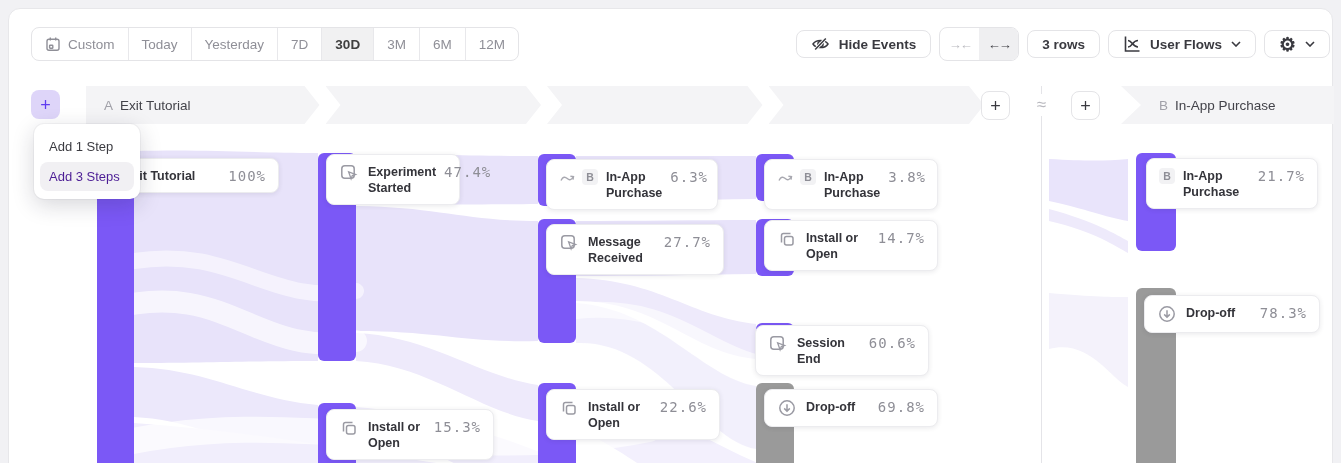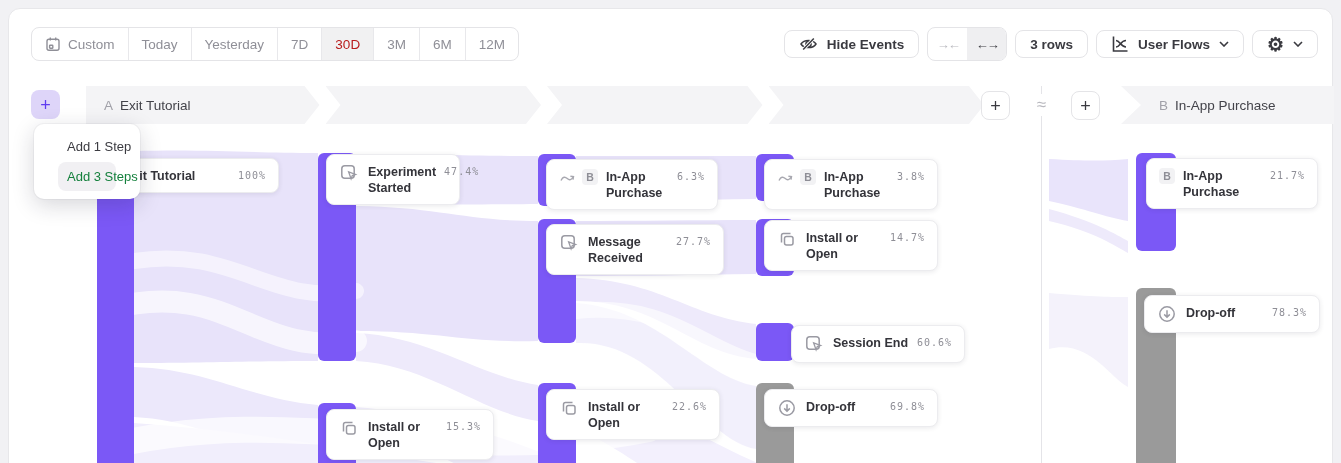--- a/index.html
+++ b/index.html
@@ -2,28 +2,28 @@
 <html><head>
 <meta charset="utf-8">
 <style>
   * { box-sizing: border-box; margin: 0; padding: 0; }
   html,body { width:1341px; height:463px; overflow:hidden; background:#f1f1f4;
     font-family:"Liberation Sans", sans-serif; }
   .page { position:absolute; left:8px; top:8px; width:1325px; height:470px;
     background:#fff; border:1px solid #e7e7ea; border-radius:12px; }
 
   
-  .toolbar { position:absolute; left:22px; right:14px; top:18px; display:flex;
+  .toolbar { position:absolute; left:22px; right:2px; top:18px; display:flex;
     justify-content:space-between; align-items:center; }
   .date-group { display:flex; border:1px solid #e4e4e7; border-radius:8px;
     overflow:hidden; height:34px; background:#fff; }
   .date-item { display:flex; align-items:center; gap:7px; padding:0 13px;
     font-size:13.5px; color:#8f8f97; border-right:1px solid #e8e8eb; cursor:pointer; white-space:nowrap; }
   .date-item:last-child { border-right:none; }
-  .date-item.active { background:#f1f1f2; color:#b91c1c; font-weight:400; }
+  .date-item.active { background:#f1f1f2; color:#404040; font-weight:700; }
   .tb-right { display:flex; gap:8px; align-items:center; }
   .tbtn { display:flex; align-items:center; gap:9px; height:28px; padding:0 14px;
     border:1px solid #e4e4e7; border-radius:8px; background:#fff; font-size:13.5px;
     font-weight:600; color:#3a3a40; cursor:pointer; white-space:nowrap; }
   .seg-group { display:flex; height:34px; border:1px solid #e4e4e7; border-radius:8px; overflow:hidden; }
   .seg { width:39px; display:flex; align-items:center; justify-content:center;
     font-size:13px; letter-spacing:-2px; cursor:pointer; }
   .seg.inactive { color:#b9b9bf; }
   .seg.active { background:#efeff1; color:#3a3a40; }
   .gear-glyph { font-size:19px; line-height:1; color:#3a3a40; }
@@ -58,30 +58,30 @@
 
   .node-card { position:absolute; display:flex; align-items:flex-start;
     background:#fff; border:1px solid #ececef; border-radius:8px;
     box-shadow:0 1px 5px rgba(40,40,60,.10); padding:9px 12px 8px 12px; cursor:pointer; }
   .node-icon { width:20px; height:20px; margin-right:9px; flex:none; margin-top:-1px; }
   .node-icon.small { width:17px; margin-right:6px; margin-top:1px; }
   .badge-b { width:16px; height:16px; flex:none; background:#f2f2f4; border-radius:4px;
     color:#8e8e96; font-size:10.5px; font-weight:700; display:flex; align-items:center;
     justify-content:center; margin-right:8px; margin-top:0; }
   .node-name { flex:1; font-size:12.5px; font-weight:700; color:#34343a; line-height:16px; }
-  .node-pct { margin-left:8px; font-family:"DejaVu Sans Mono", monospace; font-size:10px;
+  .node-pct { margin-left:8px; font-family:"DejaVu Sans Mono", monospace; font-size:14px;
     color:#8e8e96; letter-spacing:1px; line-height:16px; white-space:nowrap;text-align:right; }
 
   
   .add-menu { position:absolute; left:25px; top:115px; width:106px; background:#fff;
     border-radius:10px; box-shadow:0 6px 22px rgba(30,30,50,.18), 0 0 0 1px rgba(30,30,50,.04);
-    padding:7px 24px; z-index:30; }
+    padding:7px 6px; z-index:30; }
   .menu-item { padding:7px 9px; font-size:13px; color:#3b3b41; border-radius:8px;
     cursor:pointer; margin:1px 0; white-space:nowrap; }
-  .menu-item.active { background:#f1f0f3; color:#15803d; }
+  .menu-item.active { background:#f1f0f3; color:#4c1d95; }
 
   svg.ic { display:block; }
 </style>
 </head>
 <body>
 
 <div class="page">
 
   <svg class="links-svg" viewBox="0 0 1325 470">
 
@@ -310,21 +310,21 @@
     <span class="node-icon">
       <svg class="ic" width="20" height="20" viewBox="0 0 20 20" fill="none" stroke="#9a9aa3" stroke-width="1.5">
         <path d="M4.5 13.5 V6.5 A2 2 0 0 1 6.5 4.5 H13.5"></path>
         <rect x="7.5" y="7.5" width="8.5" height="8.5" rx="2"></rect>
       </svg>
     </span>
     <span class="node-name">Install or Open</span>
     <span class="node-pct">14.7%</span>
   </div>
 
-  <div class="node-card" style="left:782px; top:316px; width:174px;">
+  <div class="node-card" style="left:746px; top:316px; width:174px;">
     <span class="node-icon">
       <svg class="ic" width="20" height="20" viewBox="0 0 20 20" fill="none" stroke="#9a9aa3" stroke-width="1.5">
         <rect x="2.8" y="2.8" width="12.4" height="12.4" rx="3"></rect>
         <path d="M9.6 8.8 L16.6 11.4 L13.3 12.6 L12.1 15.9 Z" fill="#fff" stroke="#9a9aa3" stroke-width="1.3"></path>
       </svg>
     </span>
     <span class="node-name">Session End</span>
     <span class="node-pct">60.6%</span>
   </div>
 

